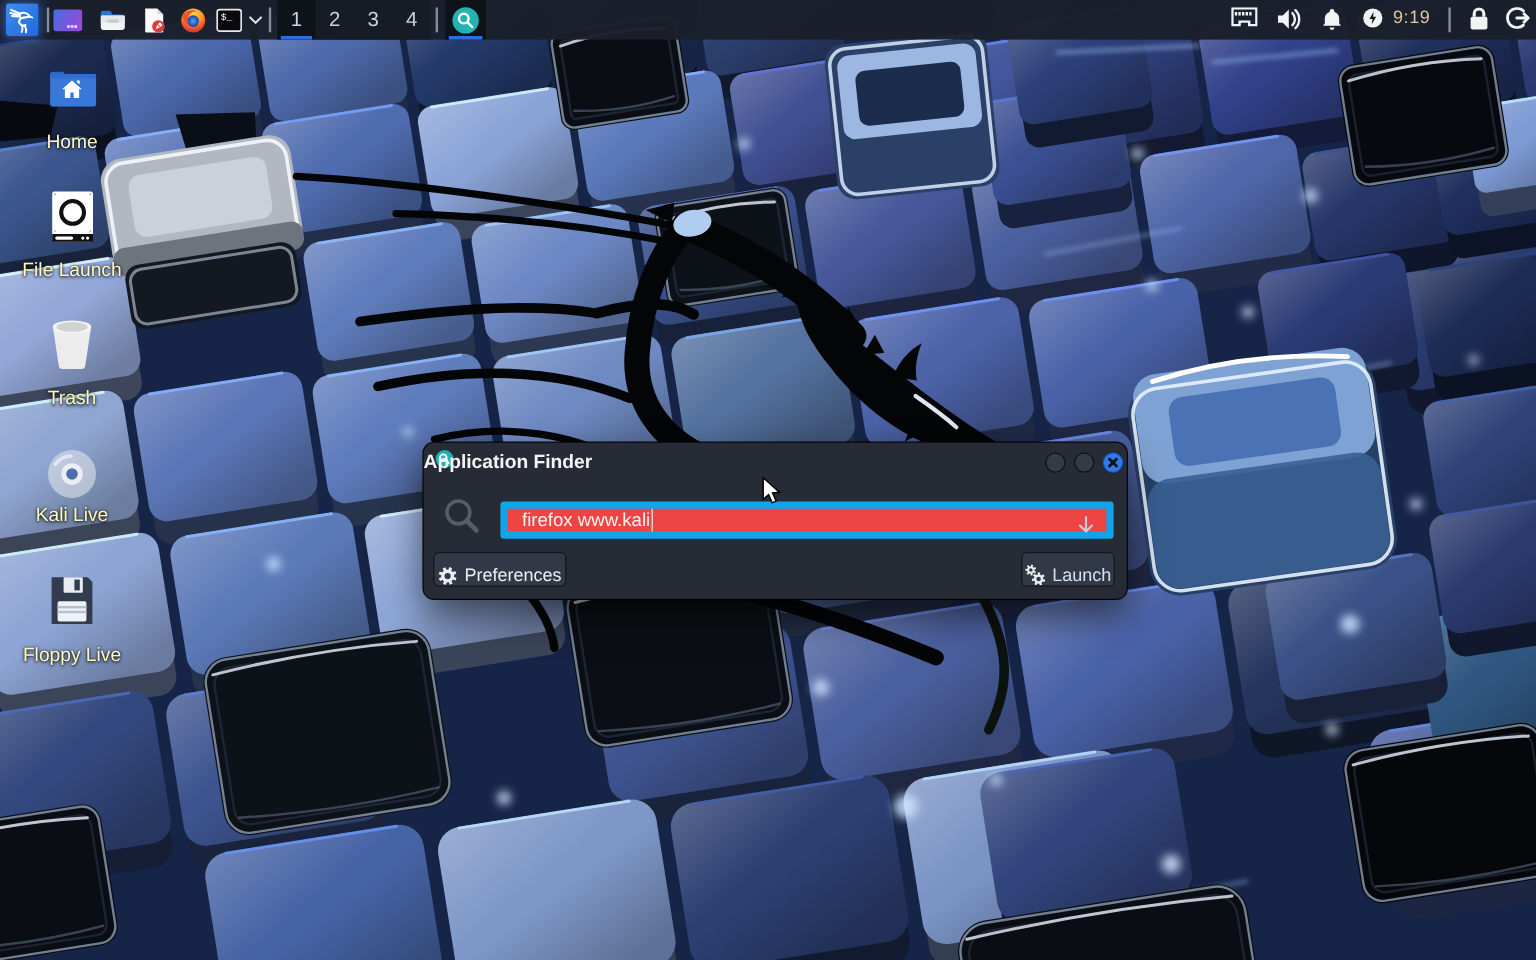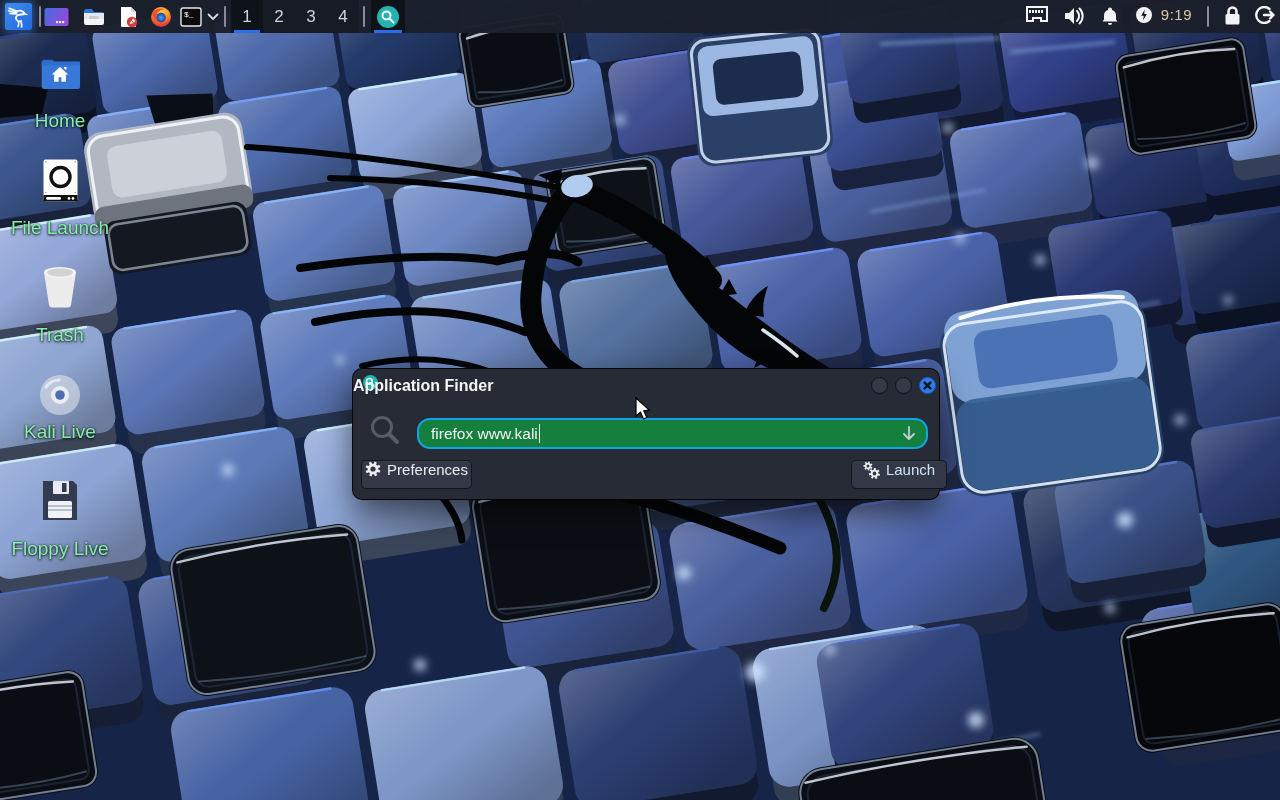--- a/index.html
+++ b/index.html
@@ -14,40 +14,40 @@
  background:linear-gradient(135deg,#3f8cf0,#2268dc);box-shadow:0 0 9px 2px rgba(60,130,240,0.55)}
 .licon{height:33px}
 .wsnum{width:32px;height:33px;display:flex;align-items:center;justify-content:center;
  font-size:17px;color:#ccd2de;position:relative;background:#161b25}
 .wsnum.active{background:#0e1219}
 .wsnum.active::after{content:"";position:absolute;left:3px;right:3px;bottom:0;height:3px;background:#2e6be6}
 .tray{display:flex;align-items:flex-start;margin-left:auto}
 #clock{font-size:15px;color:#dfc7a2;margin:0 9px 0 6px;letter-spacing:0.5px}
 
 .dicon{position:absolute;width:120px;text-align:center;z-index:5}
-.dicon .lbl{margin-top:4px;font-size:19px;color:#86efac;text-shadow:0 1px 3px rgba(0,0,0,0.9),0 0 2px rgba(0,0,0,0.7)}
+.dicon .lbl{margin-top:4px;font-size:16px;color:#fef9c3;text-shadow:0 1px 3px rgba(0,0,0,0.9),0 0 2px rgba(0,0,0,0.7)}
 
 #dlg{position:absolute;left:353px;top:369px;width:586px;height:130px;z-index:20;
  background:#262b35;border-radius:9px;box-shadow:0 14px 30px rgba(0,0,0,0.55),0 0 0 1px #07080c}
 #titlebar{position:relative;height:31px}
 #title{position:absolute;left:0;right:0;top:8px;text-align:left;font-size:16px;font-weight:bold;color:#f4f4f6}
 .wbtn{position:absolute;top:8px;width:17px;height:17px;border-radius:50%;background:#343b47;border:1px solid #0e1015}
 #wclose{background:#2e7ce8;border-color:#1b59c8}
 #tbicon{position:absolute;left:10px;top:6px;width:15px;height:15px;border-radius:50%;background:#20b2ae}
 #bigmag{position:absolute;left:368px;top:413px;z-index:21}
 #input{position:absolute;left:417px;top:418px;width:511px;height:31px;z-index:21;
- background:#15803d;border:2px solid #0ea5e9;border-radius:13px;display:flex;align-items:center}
+ background:#ef4444;border:6px solid #0ea5e9;border-radius:3px;display:flex;align-items:center}
 #itext{font-size:15.5px;color:#f2f2f2;margin-left:12px}
 #cursor{width:1.5px;height:19px;background:#e8e8e8;margin-left:1px}
 #iarrow{position:absolute;right:8px;top:4px}
 .btn{position:absolute;top:460px;height:29px;z-index:21;background:#323845;border:1px solid #14161d;
- border-radius:5px;display:flex;align-items:flex-start;justify-content:center;font-size:15px;color:#eceef2;
+ border-radius:5px;display:flex;align-items:flex-end;justify-content:center;font-size:15px;color:#eceef2;
  box-shadow:0 1px 0 rgba(255,255,255,0.04) inset}
 #prefbtn{left:361px;width:111px}
-#launchbtn{left:851px;width:96px}
+#launchbtn{left:851px;width:78px}
 .btn svg{margin-right:6px}
 #mcursor{position:absolute;left:632px;top:397px;z-index:30}
 </style></head><body>
 <div id="desk">
 <div id="bg"><svg width="1280" height="800" viewBox="0 0 1280 800">
 <defs>
 <filter id="blur2" x="-200%" y="-200%" width="500%" height="500%">
             <feGaussianBlur stdDeviation="4"></feGaussianBlur>
           </filter>
 <filter id="blur1" x="-50%" y="-50%" width="200%" height="200%">

